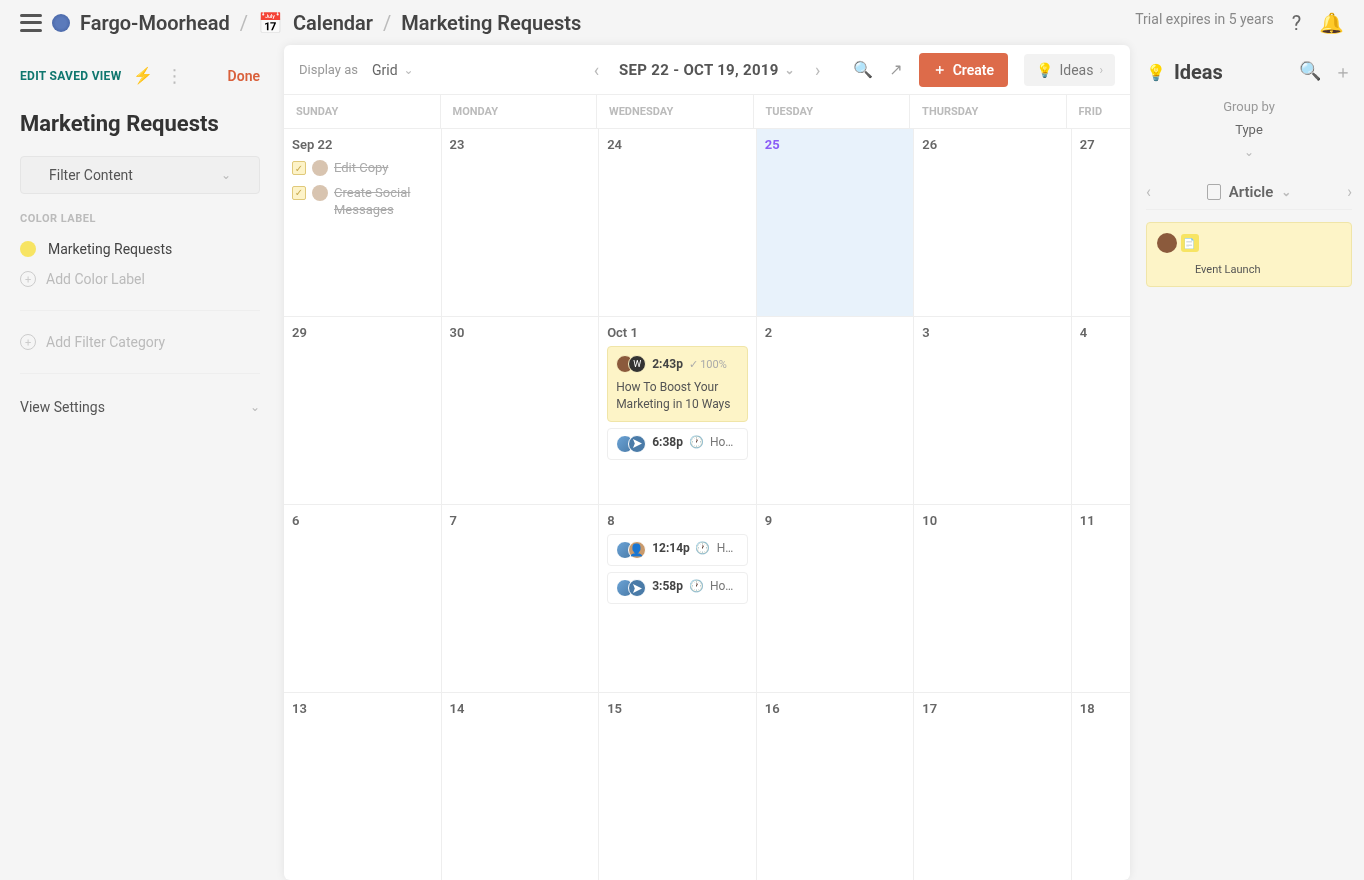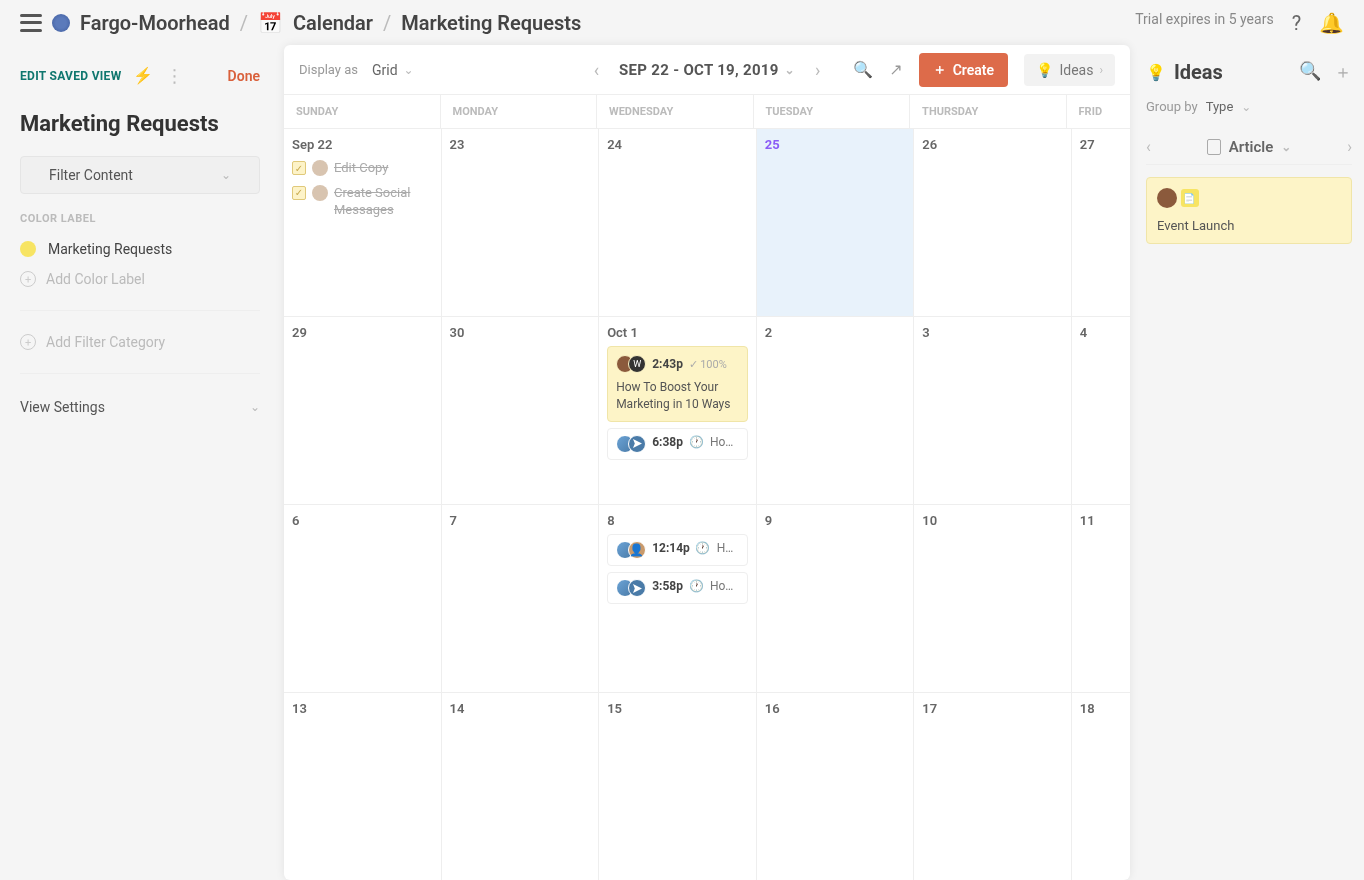--- a/index.html
+++ b/index.html
@@ -81,31 +81,31 @@
 .pill .ptime { font-weight:700; color:#444; }
 .pill .clock { color:#bbb; }
 .pill .ptitle { color:#777; white-space:nowrap; overflow:hidden; text-overflow:ellipsis; }
 
 
 .ideas-panel { width:230px; padding:15px 12px; }
 .ideas-head { display:flex; align-items:center; gap:8px; margin-bottom:15px;}
 .ideas-head .bulb { color:#888; font-size:16px;}
 .ideas-head .title2 { font-size:20px; font-weight:700; color:#444; }
 .ideas-head .right { margin-left:auto; display:flex; gap:12px; color:#aaa; font-size:18px;}
-.groupby { color:#999; font-size:13px; margin-bottom:15px; display:flex; align-items:center; gap:8px;}
+.groupby { color:#999; font-size:13px; margin-bottom:15px; display:flex; align-items:center; gap:8px;flex-direction:column;}
 .groupby .val { color:#666; }
 .type-row { display:flex; align-items:center; justify-content:space-between; padding:8px 0; border-bottom:1px solid #eee; margin-bottom:12px;}
 .type-row .chevleft,.type-row .chevright { color:#bbb; font-size:16px; cursor:pointer;}
 .type-row .mid { display:flex; align-items:center; gap:8px; color:#666; font-size:15px; font-weight:600;}
 .doc-icon { width:14px; height:16px; border:1.5px solid #aaa; border-radius:2px; position:relative;}
 .idea-card { background:#fdf4c7; border:1px solid #f0e5a8; border-radius:4px; padding:10px; }
 .idea-card .top { display:flex; gap:4px; align-items:center; margin-bottom:10px;}
 .idea-card .iav { width:20px; height:20px; border-radius:50%; background:#8b5a3c; }
 .idea-card .ibox { width:18px; height:18px; background:#f7e463; border-radius:3px; display:flex;align-items:center;justify-content:center;font-size:10px;}
-.idea-card .ititle { color:#555; font-size:13px; }
+.idea-card .ititle { color:#555; font-size:11px;margin-left:38px; }
 .chevron-small { color:#bbb; font-size:12px; }
 </style>
 </head>
 <body>
 
 <div class="topbar">
   <div class="hamburger">
       <span></span>
       <span></span>
       <span></span>

